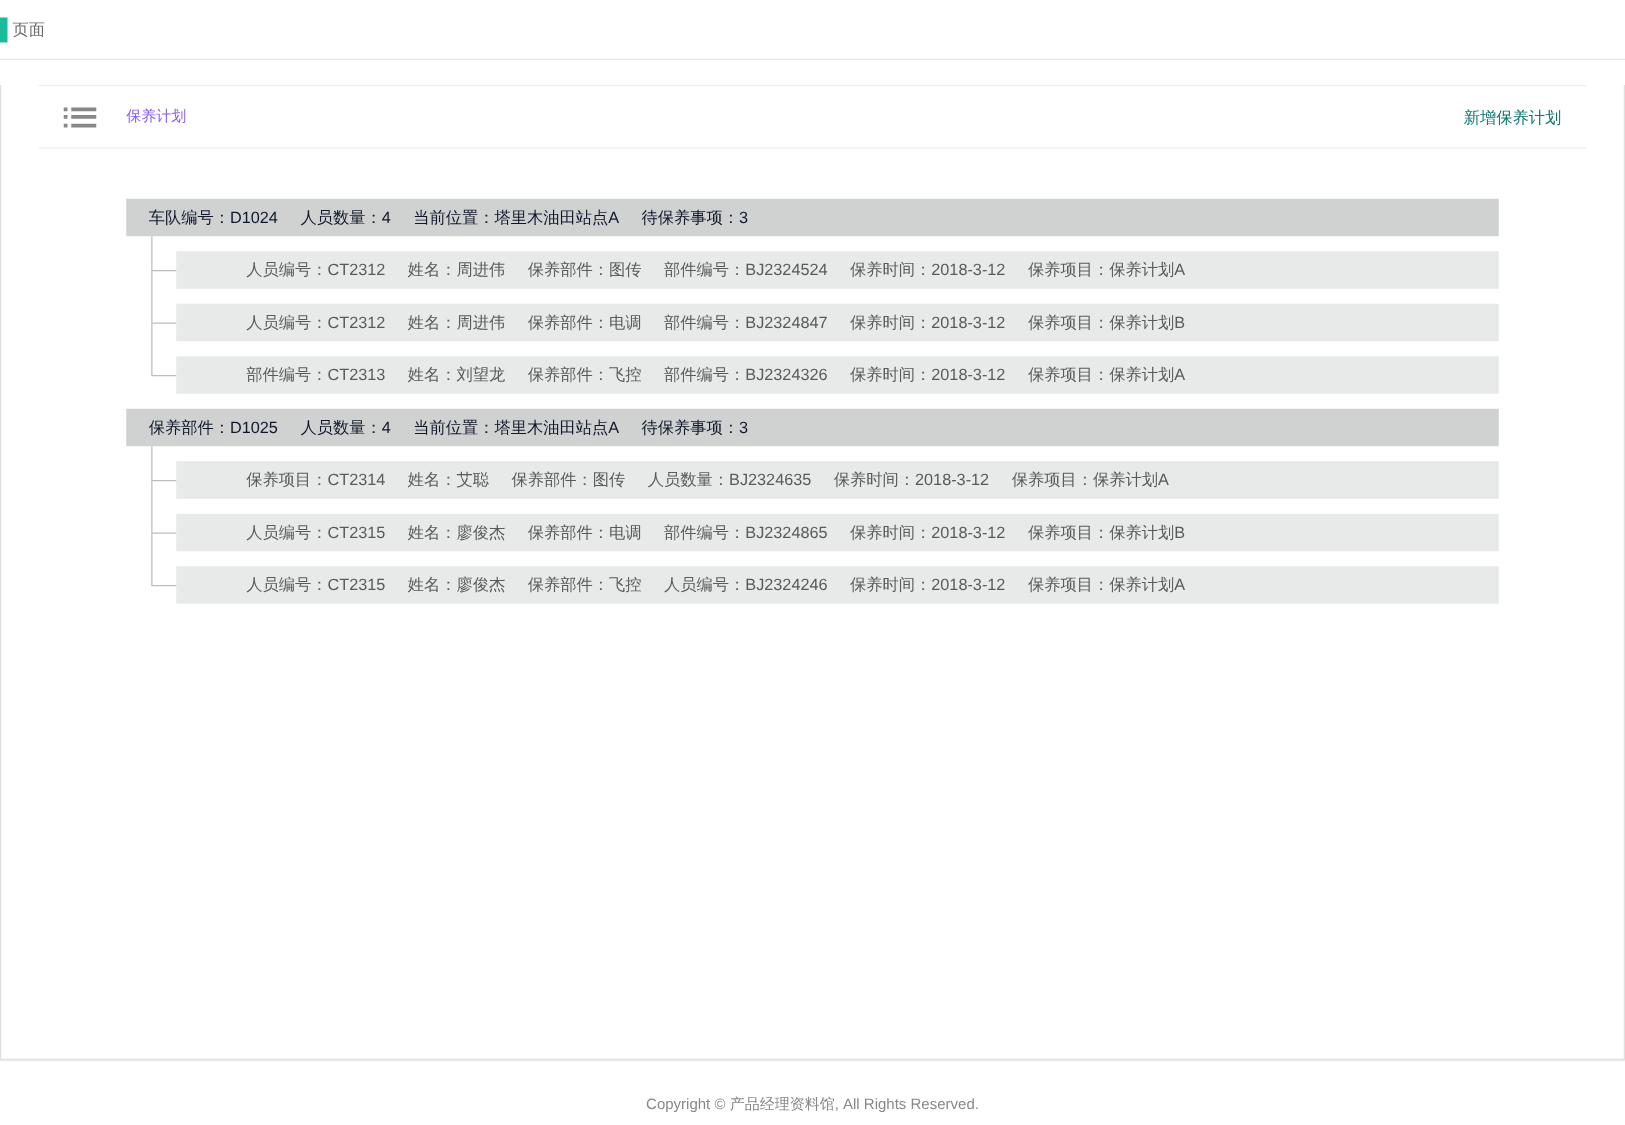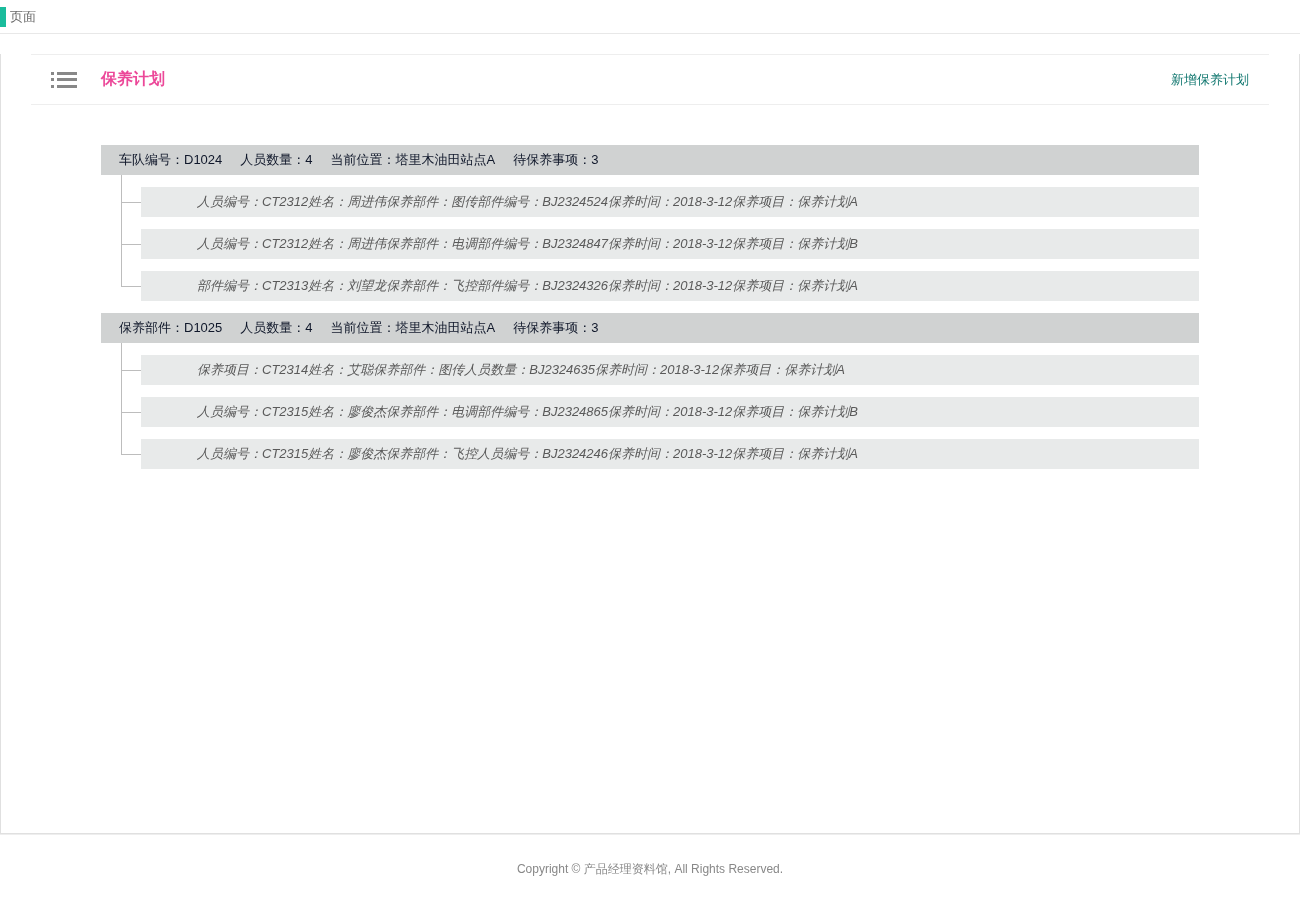--- a/index.html
+++ b/index.html
@@ -3,21 +3,21 @@
   <meta charset="utf-8">
   <style>
     * { margin: 0; padding: 0; box-sizing: border-box; }
     body {
       font-family: "Microsoft YaHei", "PingFang SC", Arial, sans-serif;
       background: #ffffff;
       color: #6b6b6b;
       font-size: 13px;
     }
     .top-bar {
-      height: 34px;
+      height: 48px;
       display: flex;
       align-items: center;
       padding-left: 0;
       border-bottom: 1px solid #e8e8e8;
     }
     .top-bar-accent {
       width: 6px;
       height: 20px;
       background: #1abc9c;
       margin-right: 4px;
@@ -60,23 +60,23 @@
       gap: 3px;
       height: 3px;
     }
     .list-icon-dot {
       width: 3px; height: 3px; background: #888;
     }
     .list-icon-line {
       flex: 1; height: 3px; background: #888;
     }
     .panel-title {
-      font-size: 16px;
-      font-weight: 700;
-      color: #ec4899;
+      font-size: 12px;
+      font-weight: 400;
+      color: #8b5cf6;
       flex: 1;
     }
     .add-btn {
       color: #0f766e;
       font-size: 13px;
       cursor: pointer;
     }
     .content {
       padding: 40px 70px 40px 70px;
     }
@@ -89,24 +89,24 @@
       gap: 18px;
       white-space: nowrap;
     }
     .row-item {
       background: #e8eaea;
       color: #5a5a5a;
       font-size: 13px;
       padding: 6px 18px 6px 56px;
       margin-left: 40px;
       display: flex;
+      gap: 18px;
       white-space: nowrap;
       min-height: 30px;
       align-items: flex-start;
-      font-style: italic;
     }
     .row-gap {
       height: 12px;
     }
     .footer {
       text-align: center;
       color: #888;
       font-size: 12px;
       padding: 26px 0;
       background: #fff;

